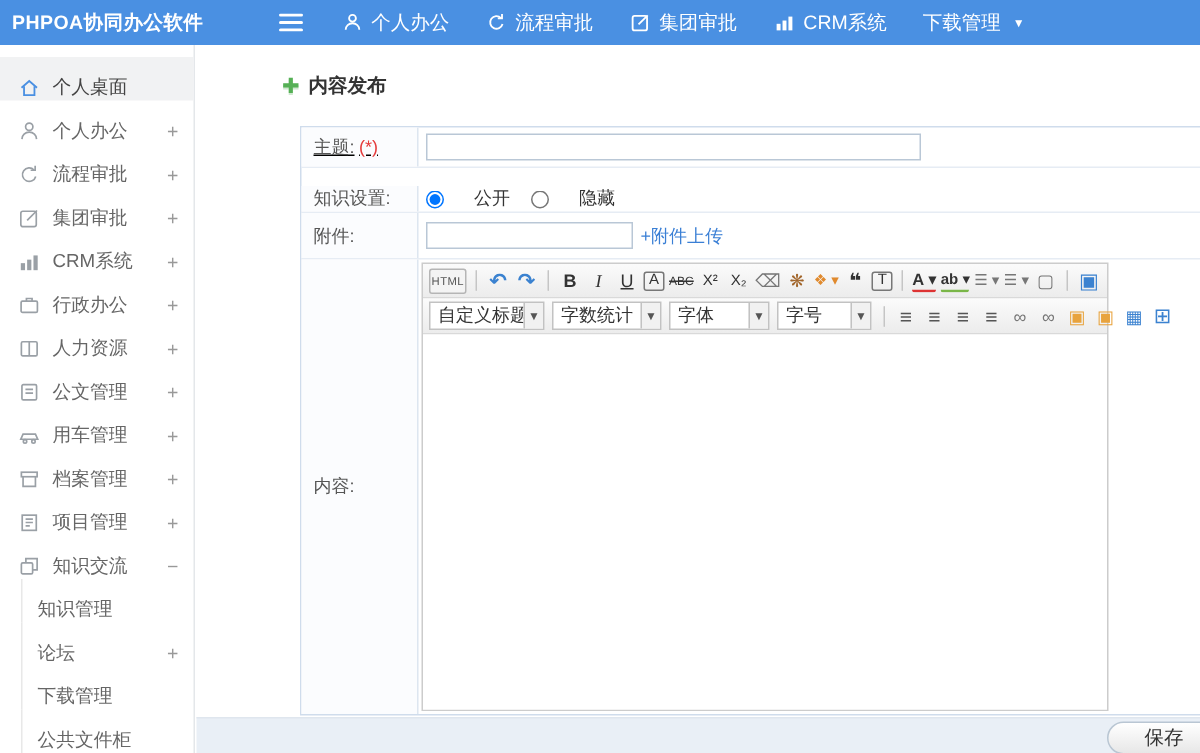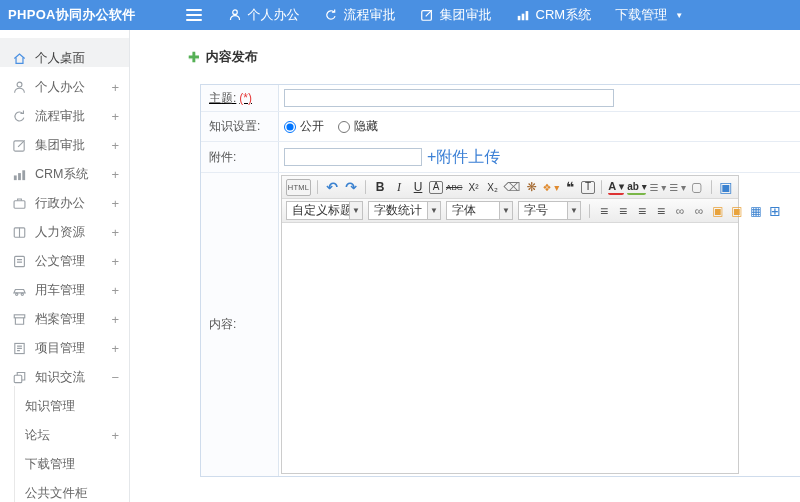--- a/index.html
+++ b/index.html
@@ -29,32 +29,32 @@
 
   
   .main { position:absolute; top:30px; left:131px; right:0; bottom:0; background:#fff; }
   .page-head { position:absolute; top:18px; left:57px; display:flex; align-items:center; gap:6px;
                font-size:13px; font-weight:bold; color:#333; }
   .plus-ic { color:#55b055; font-size:14px; font-weight:bold; text-shadow:0 1px 0 #cfe8cf; }
 
   .form { position:absolute; top:54px; left:69px; right:-2px; height:393px;
           border:1px solid #cfdcec; display:flex; flex-direction:column; background:#fff; }
   .frow { display:flex; border-bottom:1px solid #e6ecf4; }
-  .frow.r1 { height:27px;text-decoration:underline; } .frow.r2 { height:30px; } .frow.r3 { height:31px; }
+  .frow.r1 { height:27px;text-decoration:underline; } .frow.r2 { height:30px;align-items:flex-end; } .frow.r3 { height:31px; }
   .frow.r4 { flex:1; border-bottom:none; }
   .flabel { width:78px; min-width:78px; background:#fbfcfe; border-right:1px solid #dde6f0;
             font-size:12px; color:#555; display:flex; align-items:center; padding-left:8px; gap:3px; }
   .req { color:#e53c3c; }
   .fvalue { display:flex; align-items:center; padding-left:5px; flex:1; font-size:12px; color:#333; }
   .text-input { height:18px; border:1px solid #b9c7d6; font-size:12px; padding:0 3px; background:#fff; }
   .subject-input { width:330px; }
   .attach-input { width:138px; }
-  .upload-link { color:#3a7fd5; margin-left:5px; cursor:pointer; text-decoration:none; font-size:16px; }
+  .upload-link { color:#3a7fd5; margin-left:5px; cursor:pointer; text-decoration:none; font-size:12px; }
   .radio-group { display:flex; align-items:center; gap:14px; }
-  .radio-group label { display:flex; align-items:center; gap:4px; cursor:pointer; }
+  .radio-group label { display:flex; align-items:center; gap:20px; cursor:pointer; }
   .radio-group input { width:12px; height:12px; margin:0; }
 
   
   .fvalue4 { padding:2px; align-items:stretch; }
   .editor { width:458px; border:1px solid #ccc; display:flex; flex-direction:column; background:#fff; }
   .ed-toolbar { display:flex; align-items:center; gap:3px; padding:2px 4px; min-height:23px;
                 background:linear-gradient(#fbfbfb,#ececec); border-bottom:1px solid #d9d9d9; flex-wrap:nowrap; }
   .t-btn { min-width:16px; height:17px; display:inline-flex; align-items:center; justify-content:center;
            font-size:12px; color:#333; cursor:pointer; padding:0 1px; border-radius:2px; white-space:nowrap; }
   .t-sep { min-width:1px; width:1px; height:14px; background:#c5c5c5; margin:0 3px; padding:0; cursor:default; }
@@ -403,13 +403,16 @@
                 <span class="t-btn t-blue">▦</span>
                 <span class="t-btn t-blue t-lg">⊞</span>
               </span>
           </div>
           <div class="ed-content"></div>
         </div>
       </div>
     </div>
   </form>
 
+  <div class="footer-strip">
+    <button class="save-btn">保存</button>
+  </div>
 </main>
 
 </body></html>

